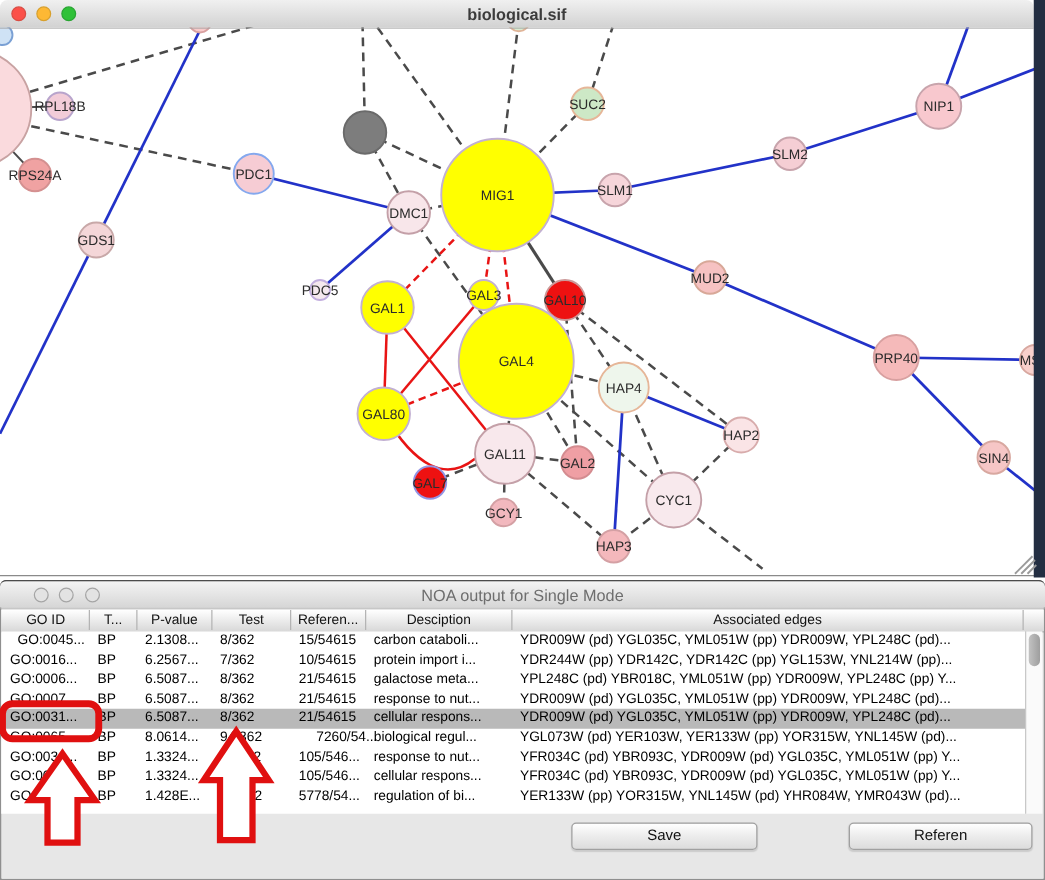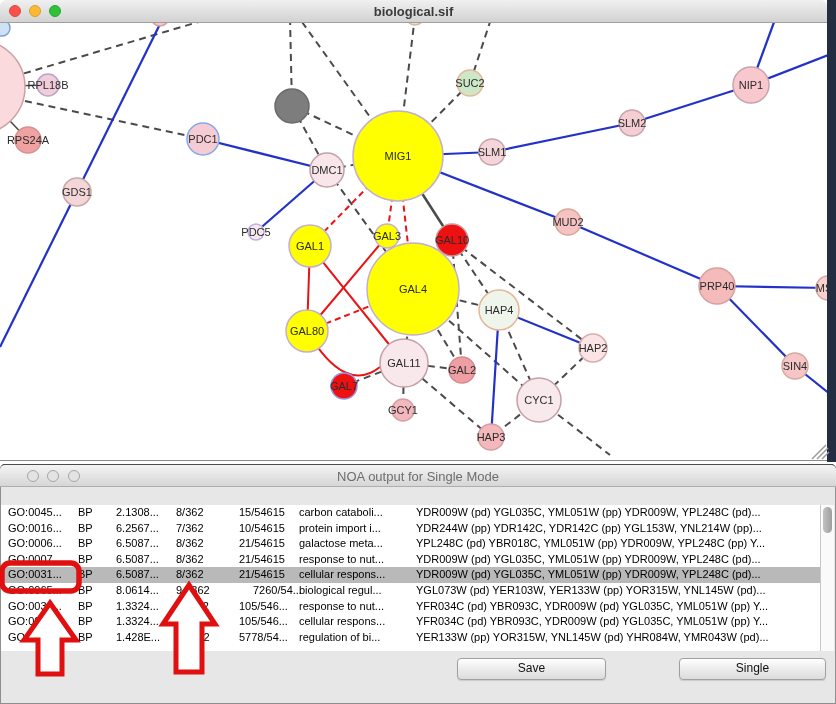--- a/index.html
+++ b/index.html
@@ -201,23 +201,33 @@
   </svg>
 
   <div class="noa-window"></div>
   <div class="noa-titlebar">
     <span class="tl gray1"></span>
     <span class="tl gray2"></span>
     <span class="tl gray3"></span>
     <div class="noa-title">NOA output for Single Mode</div>
   </div>
 
+  <div class="tbl-header" id="tbl-header">
+      <div class="hcell" style="left: 1px; width: 70px;">GO ID</div>
+      <div class="hcell" style="left: 71px; width: 38px;">T...</div>
+      <div class="hcell" style="left: 109px; width: 60px;">P-value</div>
+      <div class="hcell" style="left: 169px; width: 63px;">Test</div>
+      <div class="hcell" style="left: 232px; width: 60px;">Referen...</div>
+      <div class="hcell" style="left: 292px; width: 117px;">Desciption</div>
+      <div class="hcell" style="left: 409px; width: 409px;">Associated edges</div>
+      <div class="hcell" style="left: 818px; width: 16px; border-right: none;"></div>
+    </div>
   <div class="tbl-body" id="tbl-body">
       <div class="trow" style="top: 0px;">
-        <div class="tcell" style="left: 3px; width: 70px;">GO:0045...</div>
+        <div class="tcell" style="left: 3px; width: 70px; text-align: center;">GO:0045...</div>
         <div class="tcell" style="left: 73px; width: 38px;">BP</div>
         <div class="tcell" style="left: 111px; width: 60px;">2.1308...</div>
         <div class="tcell" style="left: 171px; width: 63px;">8/362</div>
         <div class="tcell" style="left: 234px; width: 60px;">15/54615</div>
         <div class="tcell" style="left: 294px; width: 117px;">carbon cataboli...</div>
         <div class="tcell" style="left: 411px; width: 409px;">YDR009W (pd) YGL035C, YML051W (pp) YDR009W, YPL248C (pd)...</div>
       </div>
       <div class="trow" style="top: 15.6px;">
         <div class="tcell" style="left: 3px; width: 70px;">GO:0016...</div>
         <div class="tcell" style="left: 73px; width: 38px;">BP</div>
@@ -290,20 +300,20 @@
         <div class="tcell" style="left: 294px; width: 117px;">regulation of bi...</div>
         <div class="tcell" style="left: 411px; width: 409px;">YER133W (pp) YOR315W, YNL145W (pd) YHR084W, YMR043W (pd)...</div>
       </div>
     </div>
 
   <div class="scroll-track">
     <div class="scroll-thumb"></div>
   </div>
 
   <div class="btn btn-save">Save</div>
-  <div class="btn btn-cancel">Single</div>
+  <div class="btn btn-cancel">Referen</div>
 
   <svg class="annot" id="annot-svg" width="836" height="704" viewBox="0 0 836 704">
       <rect x="2" y="563" width="77" height="28" rx="8" fill="none" stroke="#e01010" stroke-width="5.5"></rect>
       <polygon points="50,603 76,640 62,640 62,674 38,674 38,640 24,640" fill="#ffffff" stroke="#e01010" stroke-width="5" stroke-linejoin="miter"></polygon>
       <polygon points="189,585 215,624 202,624 202,672 176,672 176,624 163,624" fill="#ffffff" stroke="#e01010" stroke-width="5" stroke-linejoin="miter"></polygon>
     </svg>
 </div>
 
 </body></html>

